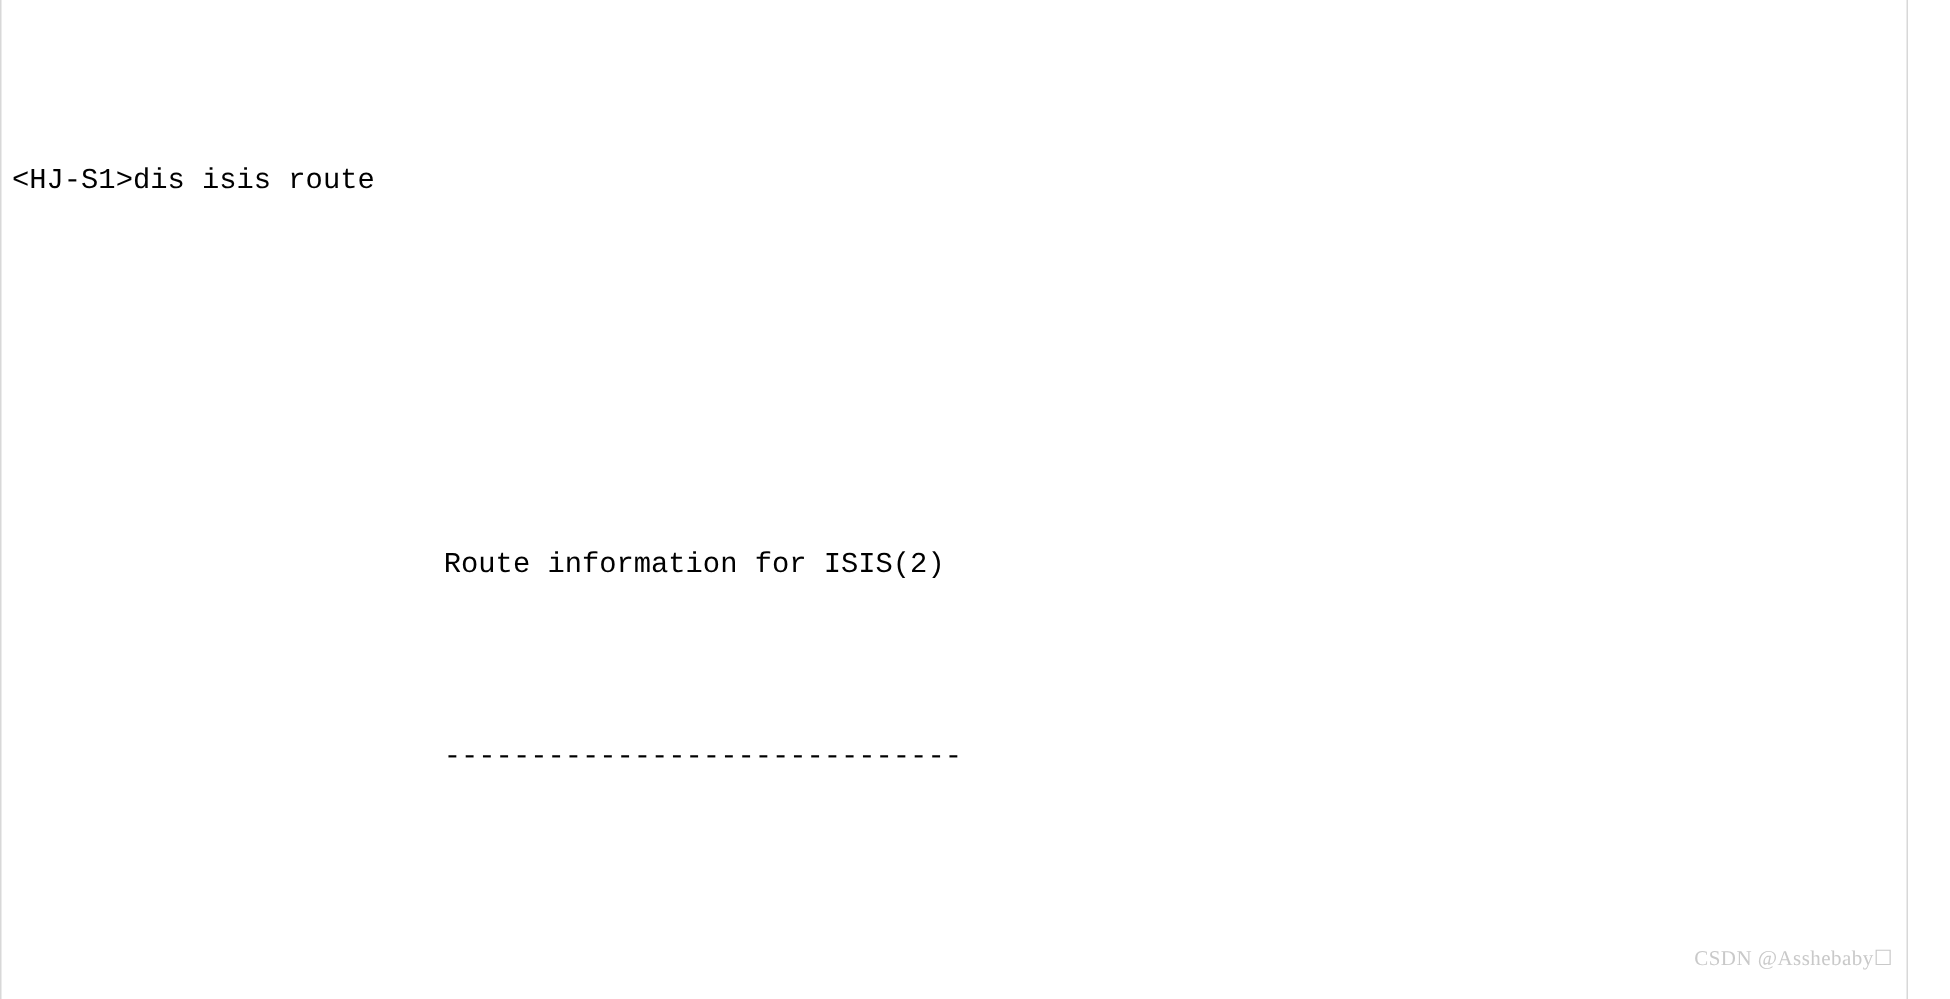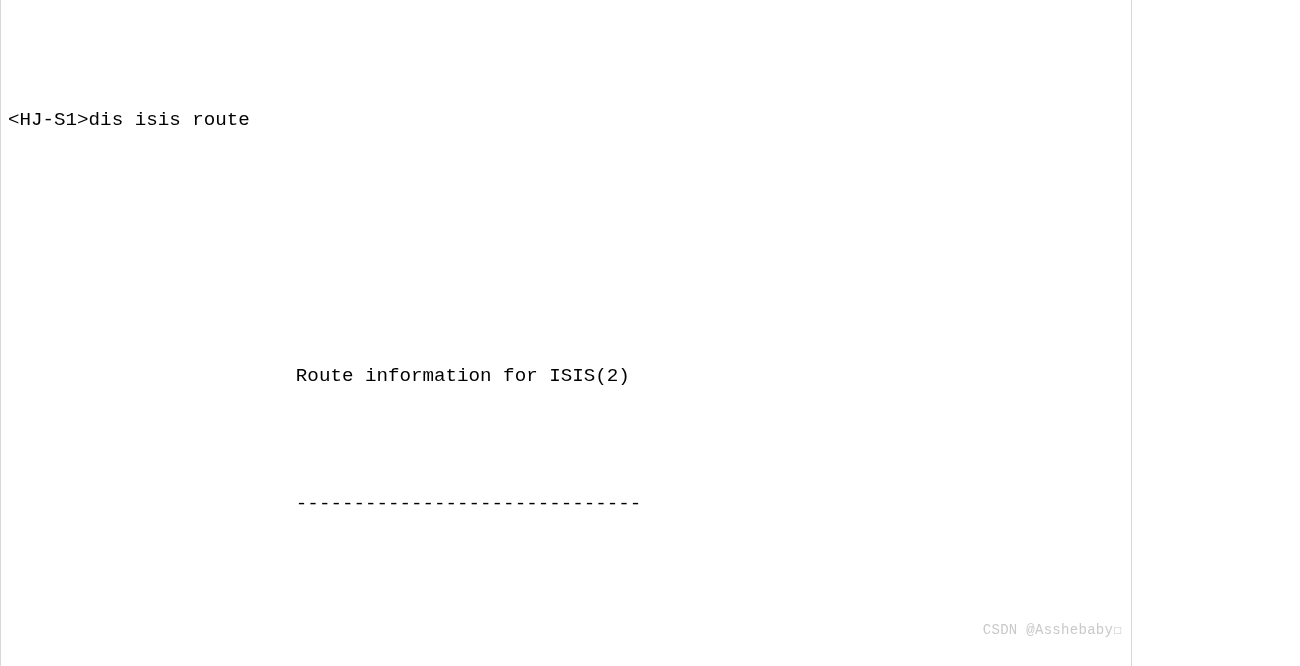--- a/index.html
+++ b/index.html
@@ -13,21 +13,21 @@
     height: 666px;
     overflow: hidden;
     position: relative;
     font-family: "Liberation Mono", "DejaVu Sans Mono", monospace;
   }
 
   #terminal {
     position: absolute;
     left: 0;
     top: 0;
-    width: 1132px;
+    width: 1272px;
     height: 666px;
     background: #ffffff;
     color: #000000;
     font-family: "Liberation Mono", "DejaVu Sans Mono", monospace;
     font-size: 19.2px;
     line-height: 32px;
     letter-spacing: 0px;
     white-space: pre;
     box-sizing: border-box;
     padding: 0;
@@ -82,22 +82,22 @@
     left: 0;
     top: 8px;
     width: 1300px;
   }
 
   .blank { height: 32px; display: block; }
 
   #watermark {
     position: absolute;
     right: 10px;
-    bottom: 20px;
-    font-family: Liberation Mono, monospace;
+    bottom: 10px;
+    font-family: Liberation Serif, serif;
     font-size: 14px;
     color: #c9c9c9;
     letter-spacing: 0.3px;
     white-space: pre;
   }
 </style>
 </head>
 <body>
 
 <div id="terminal">

